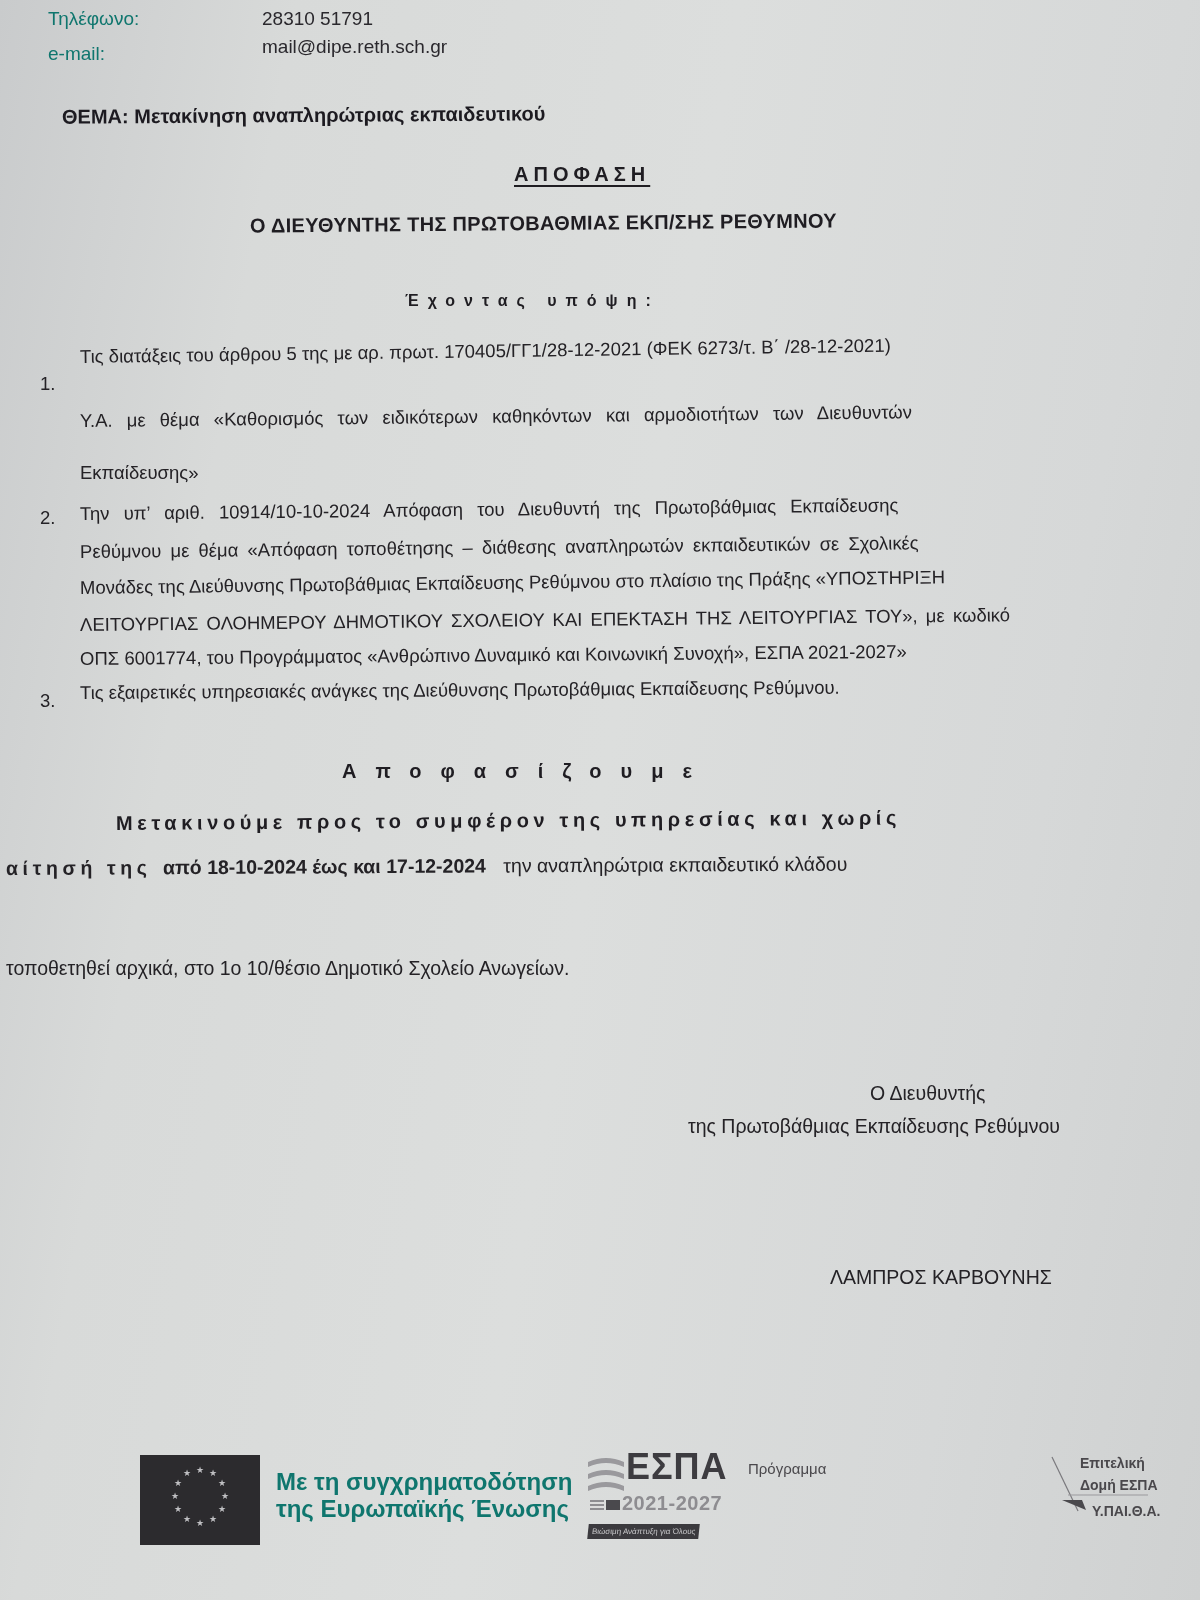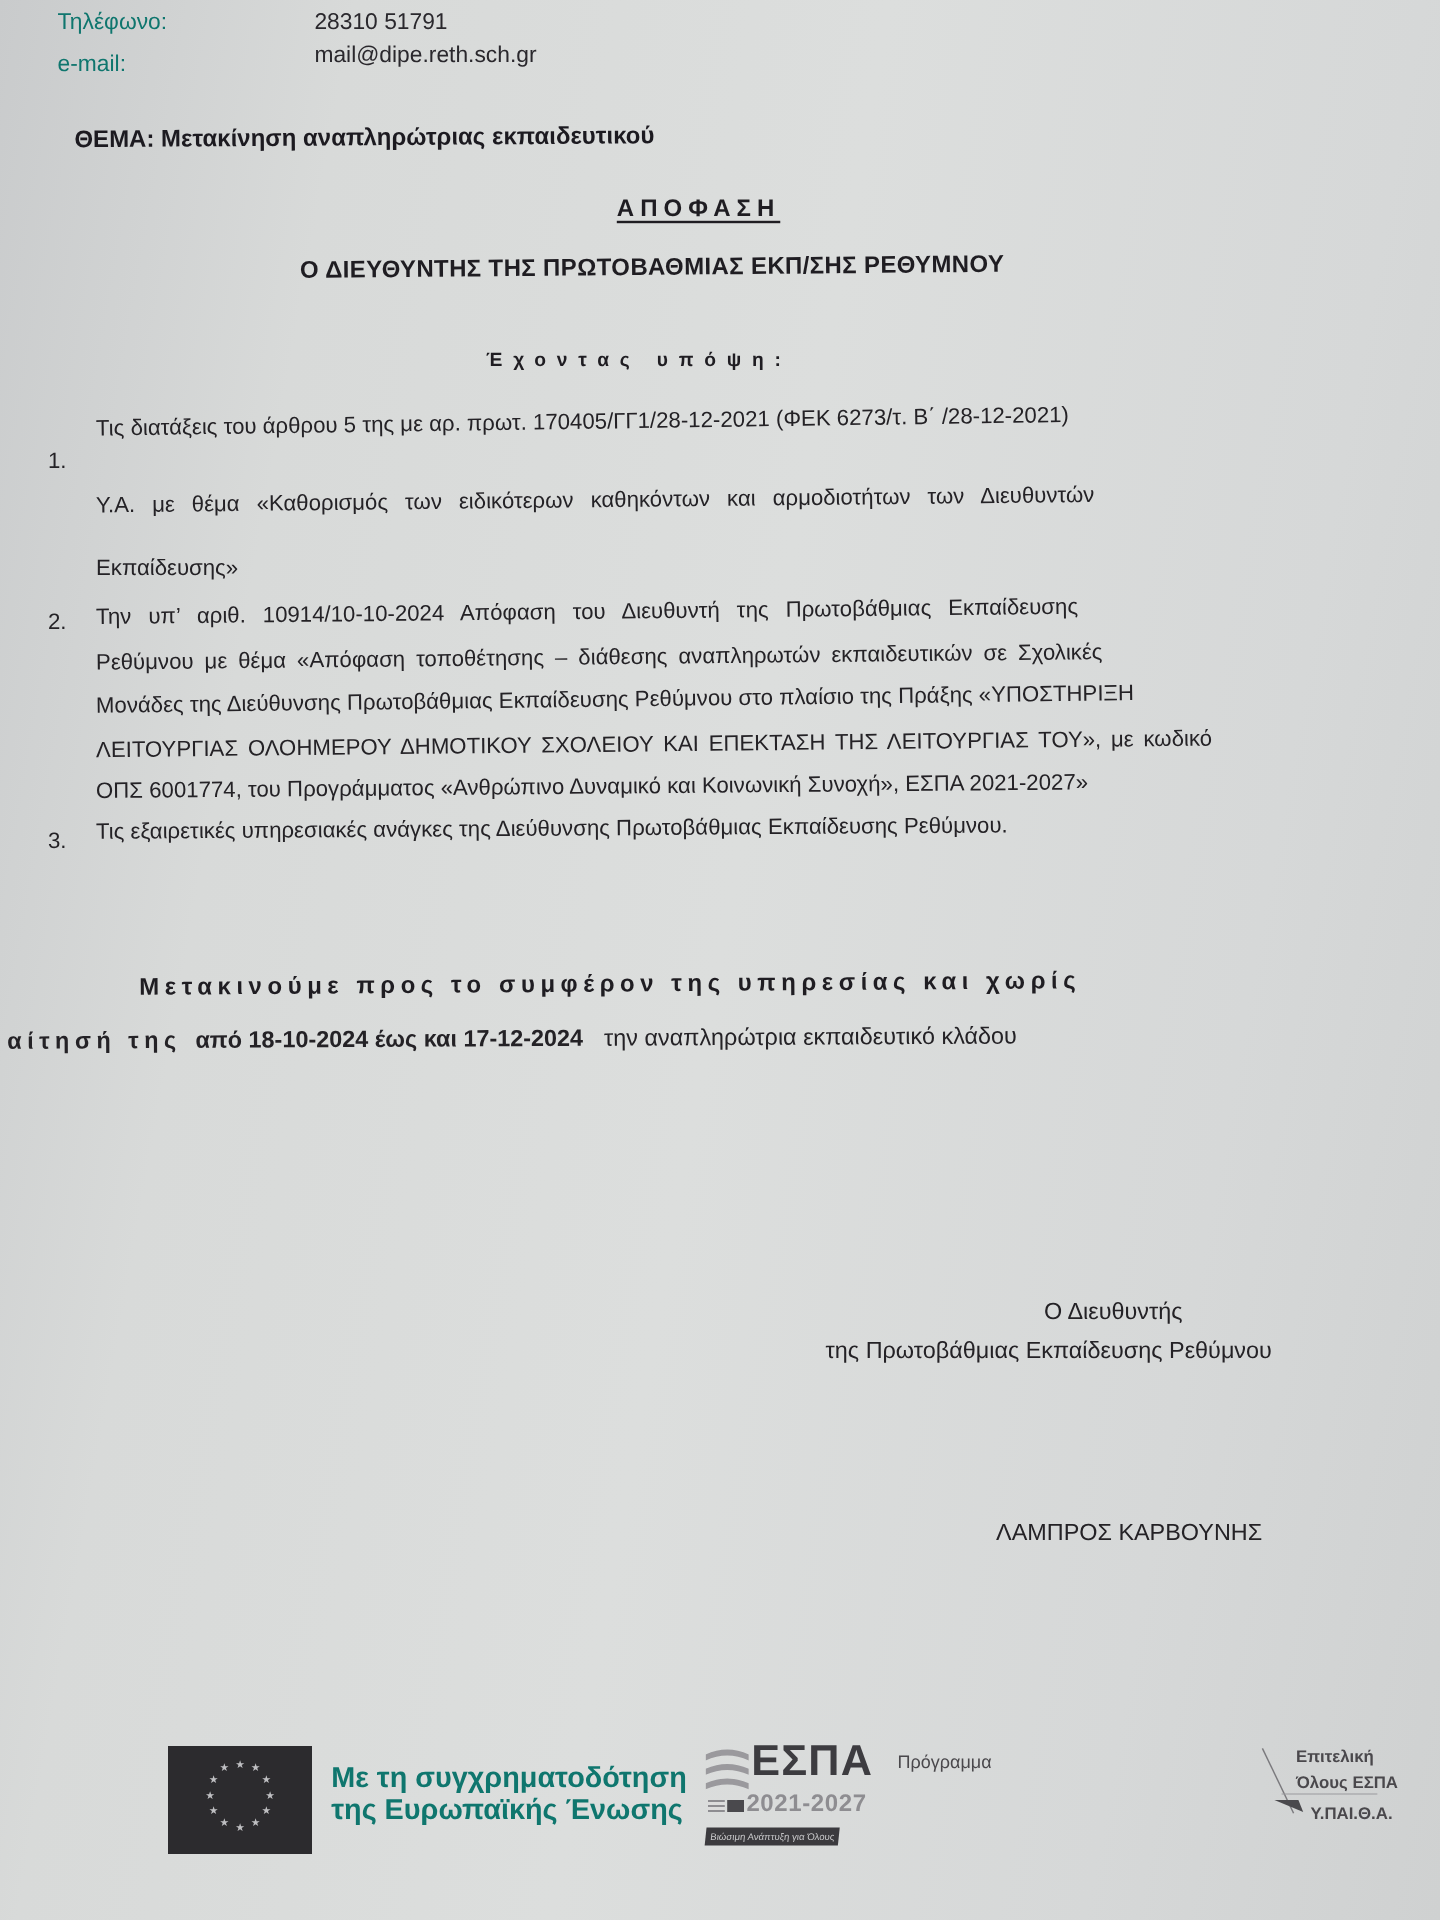--- a/index.html
+++ b/index.html
@@ -93,30 +93,32 @@
   <div class="abs item-num" style="left:40px; top:507px;">2.</div>
   <div class="abs item" style="left:80px; top:503px; word-spacing:9px; transform:rotate(-0.6deg); transform-origin:left;">Την υπ’ αριθ. 10914/10-10-2024 Απόφαση του Διευθυντή της Πρωτοβάθμιας Εκπαίδευσης</div>
   <div class="abs item" style="left:80px; top:541px; word-spacing:4px; transform:rotate(-0.6deg); transform-origin:left;">Ρεθύμνου με θέμα «Απόφαση τοποθέτησης – διάθεσης αναπληρωτών εκπαιδευτικών σε Σχολικές</div>
   <div class="abs item" style="left:80px; top:577px; transform:rotate(-0.7deg); transform-origin:left;">Μονάδες της Διεύθυνσης Πρωτοβάθμιας Εκπαίδευσης Ρεθύμνου στο πλαίσιο της Πράξης «ΥΠΟΣΤΗΡΙΞΗ</div>
   <div class="abs item" style="left:80px; top:614px; word-spacing:3px; transform:rotate(-0.6deg); transform-origin:left;">ΛΕΙΤΟΥΡΓΙΑΣ ΟΛΟΗΜΕΡΟΥ ΔΗΜΟΤΙΚΟΥ ΣΧΟΛΕΙΟΥ ΚΑΙ ΕΠΕΚΤΑΣΗ ΤΗΣ ΛΕΙΤΟΥΡΓΙΑΣ ΤΟΥ», με κωδικό</div>
   <div class="abs item" style="left:80px; top:648px; transform:rotate(-0.5deg); transform-origin:left;">ΟΠΣ 6001774, του Προγράμματος «Ανθρώπινο Δυναμικό και Κοινωνική Συνοχή», ΕΣΠΑ 2021-2027»</div>
 
   <div class="abs item-num" style="left:40px; top:690px;">3.</div>
   <div class="abs item" style="left:80px; top:682px; transform:rotate(-0.4deg); transform-origin:left;">Τις εξαιρετικές υπηρεσιακές ανάγκες της Διεύθυνσης Πρωτοβάθμιας Εκπαίδευσης Ρεθύμνου.</div>
 
+  <div class="abs decide" style="left:342px; top:760px;">Αποφασίζουμε</div>
 
   <div class="abs body-bold" style="left:116px; top:812px; transform:rotate(-0.4deg); transform-origin:left;">Μετακινούμε προς το συμφέρον της υπηρεσίας και χωρίς</div>
 
   <div class="abs body-text" style="left:6px; top:857px; transform:rotate(-0.3deg); transform-origin:left;">
     <span class="spaced">αίτησή της</span>
     <span class="bold" style="margin-left:6px;">από  18-10-2024 έως και 17-12-2024</span>
     <span style="margin-left:12px;">την αναπληρώτρια εκπαιδευτικό κλάδου</span>
   </div>
 
 
+  <div class="abs body-text" style="left:6px; top:957px;">τοποθετηθεί αρχικά, στο 1ο 10/θέσιο Δημοτικό Σχολείο Ανωγείων.</div>
 
   <div class="abs signature" style="left:870px; top:1082px;">Ο Διευθυντής</div>
   <div class="abs signature" style="left:688px; top:1115px;">της Πρωτοβάθμιας Εκπαίδευσης Ρεθύμνου</div>
   <div class="abs signature" style="left:830px; top:1266px;">ΛΑΜΠΡΟΣ  ΚΑΡΒΟΥΝΗΣ</div>
 
   <div class="eu-flag">
     <svg viewBox="0 0 120 90">
       <g fill="#bfbfc2">
         <text x="60" y="18" font-size="9" text-anchor="middle">★</text>
         <text x="73" y="21" font-size="9" text-anchor="middle">★</text>
@@ -154,17 +156,17 @@
   </div>
   <div class="abs program-small" style="left:748px; top:1460px;">Πρόγραμμα</div>
 
   <svg class="abs" style="left:1048px; top:1455px;" width="100" height="70" viewBox="0 0 100 70">
     <line x1="4" y1="2" x2="30" y2="56" stroke="#7a797d" stroke-width="1.2"></line>
     <line x1="20" y1="40" x2="100" y2="40" stroke="#9a999d" stroke-width="1"></line>
     <polygon points="14,45 34,45 38,55" fill="#4a494d"></polygon>
   </svg>
   <div class="abs ypaitha-text" style="left:1080px; top:1452px;">
     <div>Επιτελική</div>
-    <div>Όλους ΕΣΠΑ</div>
+    <div>Δομή ΕΣΠΑ</div>
   </div>
   <div class="abs ypaitha-text" style="left:1092px; top:1500px;">Υ.ΠΑΙ.Θ.Α.</div>
 
 </div>
 
 </body></html>

